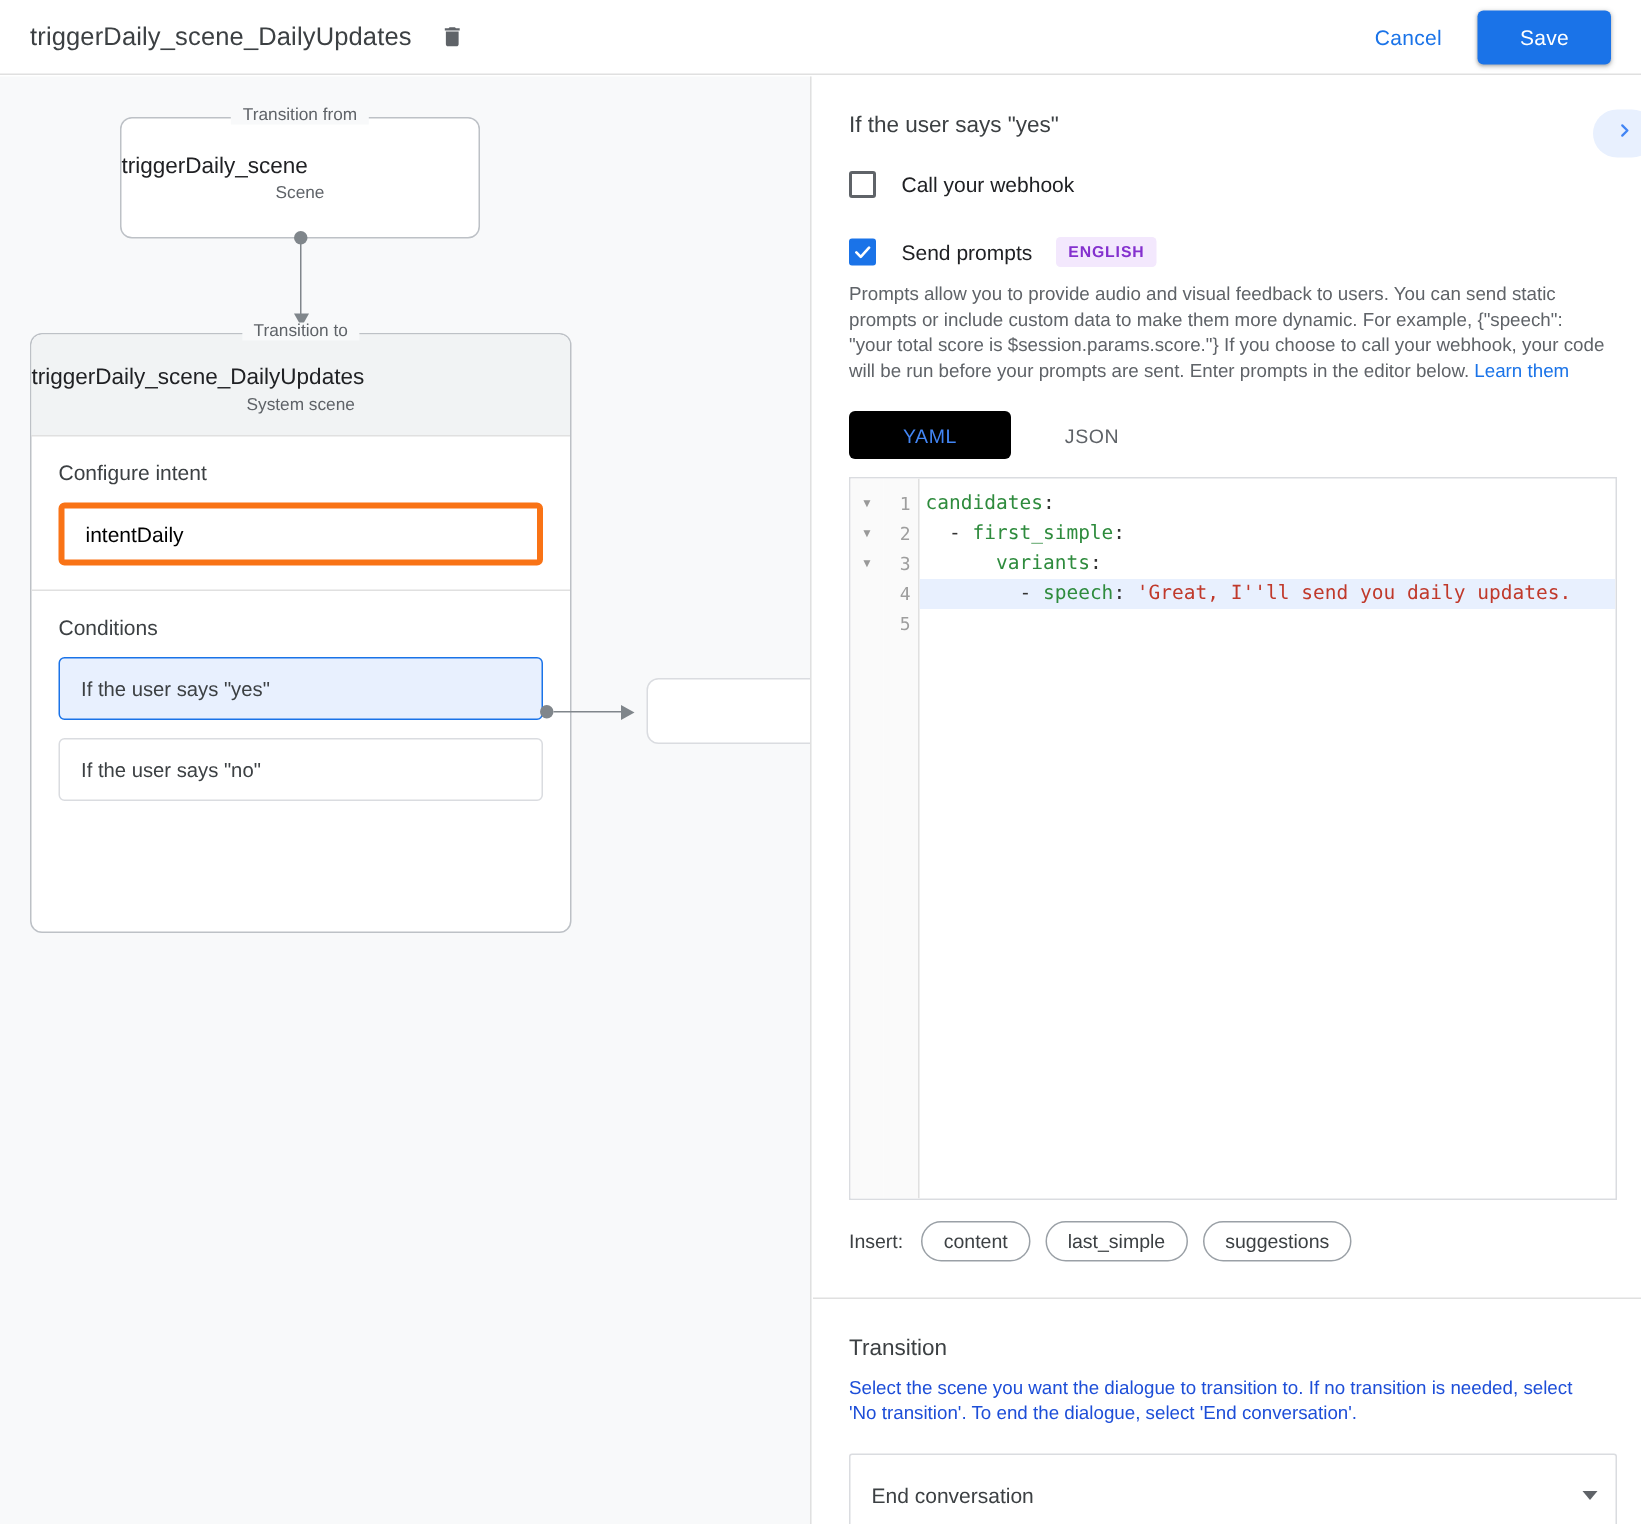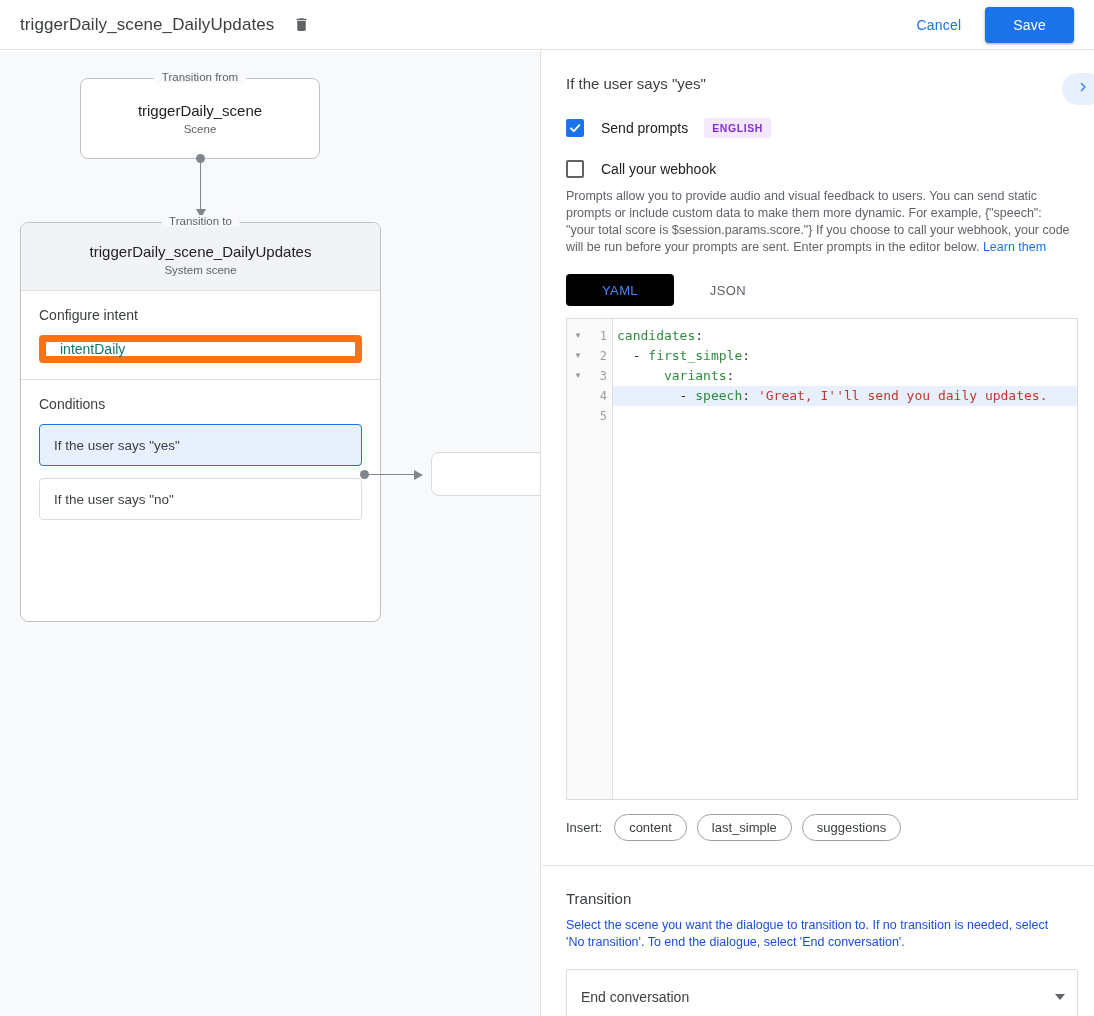--- a/index.html
+++ b/index.html
@@ -84,21 +84,21 @@
     white-space: nowrap;
   }
 
   #node-from {
     left: 80px; top: 27px;
     width: 240px; height: 81px;
     background: #ffffff;
   }
   #node-from .node-legend { background: #f8f9fa; }
   .node-title {
-    text-align: center;
+    text-align: left;
     font-size: 15px;
     color: #202124;
   }
   .node-sub {
     text-align: center;
     font-size: 11.5px;
     color: #5f6368;
     margin-top: 4px;
   }
   #node-from .node-title { margin-top: 23px; }
@@ -121,27 +121,27 @@
   .section {
     padding: 16px 18px 16px 18px;
     border-top: 1px solid #e0e0e0;
   }
   .section-label {
     font-size: 14px;
     color: #3c4043;
     margin-bottom: 12px;
   }
   .field-box {
-    border: 7px solid #f97316;
+    border: 4px solid #f97316;
     border-radius: 4px;
-    height: 28px;
+    height: 42px;
     display: flex; align-items: center;
     padding-left: 14px;
     font-size: 14px;
-    color: #0f766e;
+    color: #000000;
     background: #fff;
     cursor: pointer;
   }
   .cond-box {
     border: 1px solid #dadce0;
     border-radius: 4px;
     height: 42px;
     display: flex; align-items: center;
     padding-left: 14px;
     font-size: 13.5px;
@@ -470,35 +470,35 @@
       <span>
         <svg width="18" height="18" viewBox="0 0 24 24" fill="#4285f4">
           <path d="M9.29 6.71a1 1 0 0 0 0 1.41L13.17 12l-3.88 3.88a1 1 0 1 0 1.42 1.41l4.59-4.58a1 1 0 0 0 0-1.42L10.7 6.71a1 1 0 0 0-1.41 0z"></path>
         </svg>
       </span>
     </div>
   </div>
 
   <div class="panel-body">
 
+    <div class="checkrow">
+      <div class="cb"></div>
+      <div class="checkrow-label">Call your webhook</div>
+    </div>
+
     <div class="checkrow" style="margin-top:26px;">
       <div class="cb checked">
         <span>
           <svg width="14" height="14" viewBox="0 0 24 24" fill="none" stroke="#ffffff" stroke-width="3" stroke-linecap="round" stroke-linejoin="round">
             <path d="M5 12.5 L10 17.5 L19.5 7"></path>
           </svg>
         </span>
       </div>
       <div class="checkrow-label">Send prompts</div>
       <div class="lang-badge">ENGLISH</div>
-    </div>
-
-    <div class="checkrow">
-      <div class="cb"></div>
-      <div class="checkrow-label">Call your webhook</div>
     </div>
 
     <div class="desc">
       <span>Prompts allow you to provide audio and visual feedback to users. You can send static prompts or include custom data to make them more dynamic. For example, {"speech": "your total score is $session.params.score."} If you choose to call your webhook, your code will be run before your prompts are sent. Enter prompts in the editor below.</span>
       <span class="link">Learn them</span>
     </div>
 
     <div class="tabs">
       <div class="tab active">YAML</div>
       <div class="tab">JSON</div>

